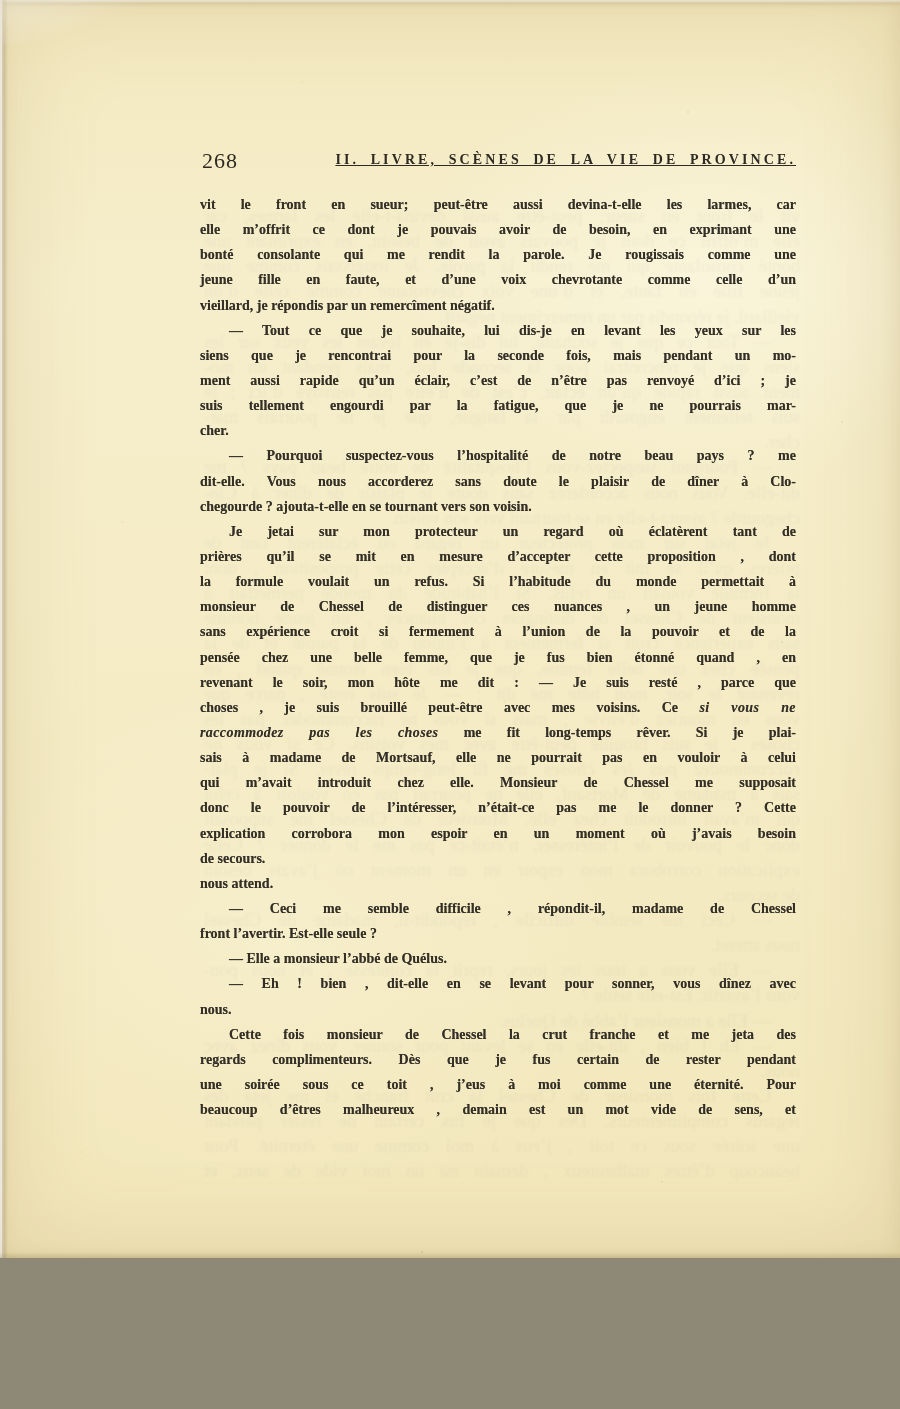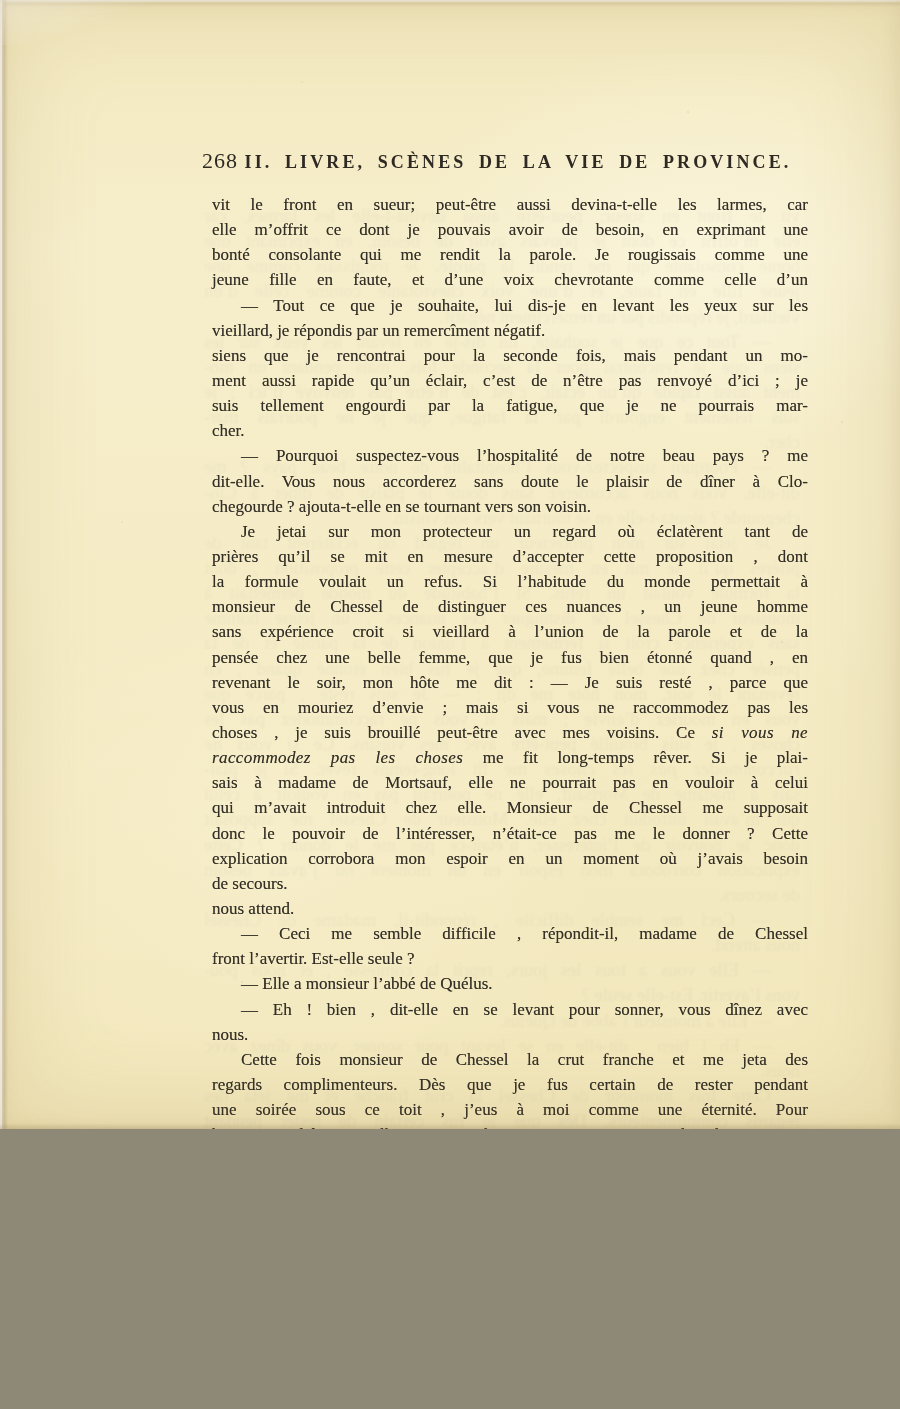--- a/index.html
+++ b/index.html
@@ -3,21 +3,21 @@
 <meta charset="utf-8">
 <style>
   html, body {
     margin: 0;
     padding: 0;
     background: #8e8877;
   }
   .scan {
     position: relative;
     width: 900px;
-    height: 1129px;
+    height: 1258px;
     overflow: hidden;
     background:
       radial-gradient(ellipse 420px 300px at 78% 22%, rgba(255,252,238,0.45), rgba(255,252,238,0) 70%),
       radial-gradient(ellipse 500px 380px at 30% 75%, rgba(255,250,230,0.25), rgba(255,250,230,0) 70%),
       linear-gradient(180deg, #f3e9c0 0%, #f6eecb 22%, #f5ecc6 55%, #f2e7bb 100%);
     font-family: "Liberation Serif", "DejaVu Serif", serif;
   }
   
   .vignette {
     position: absolute;
@@ -92,38 +92,40 @@
   }
   .pagenum {
     position: absolute;
     left: 2px;
     top: 1px;
     font-size: 22px;
     letter-spacing: 1px;
   }
   .runtitle {
     display: block;
-    text-align: center;
+    text-align: right;
     padding-left: 40px;
     padding-top: 5px;
-    font-size: 18px;
+    font-size: 14px;
     font-weight: 700;
     letter-spacing: 3.1px;
     word-spacing: 5px;
     white-space: nowrap;
+    text-decoration: underline;
   }
   
   .textblock {
     position: absolute;
-    left: 212px;
+    left: 200px;
     top: 192px;
     width: 596px;
     color: #332f27;
-    font-size: 17px;
+    font-size: 14px;
     text-shadow: 0 0 0.5px rgba(51,47,39,0.55);
+    font-weight: bold;
   }
   .line {
     height: 25.15px;
     line-height: 25.15px;
     text-align: justify;
     text-align-last: justify;
     white-space: nowrap;
   }
   .line.last { text-align-last: left; white-space: normal; }
   .line.indent { padding-left: 29px; }
@@ -198,37 +200,36 @@
   <div class="header">
     <span class="pagenum">268</span>
     <span class="runtitle">II. LIVRE, SCÈNES DE LA VIE DE PROVINCE.</span>
   </div>
 
   <div class="textblock">
       <div class="line"><span class="">vit le front en sueur; peut-être aussi devina-t-elle les larmes, car</span></div>
       <div class="line"><span class="">elle m’offrit ce dont je pouvais avoir de besoin, en exprimant une</span></div>
       <div class="line"><span class="">bonté consolante qui me rendit la parole. Je rougissais comme une</span></div>
       <div class="line"><span class="">jeune fille en faute, et d’une voix chevrotante comme celle d’un</span></div>
+      <div class="line last"><span class="">vieillard, je répondis par un remercîment négatif.</span></div>
       <div class="line indent"><span class="">— Tout ce que je souhaite, lui dis-je en levant les yeux sur les</span></div>
-      <div class="line last"><span class="">vieillard, je répondis par un remercîment négatif.</span></div>
       <div class="line"><span class="">siens que je rencontrai pour la seconde fois, mais pendant un mo-</span></div>
       <div class="line"><span class="">ment aussi rapide qu’un éclair, c’est de n’être pas renvoyé d’ici ; je</span></div>
       <div class="line"><span class="">suis tellement engourdi par la fatigue, que je ne pourrais mar-</span></div>
       <div class="line last"><span class="">cher.</span></div>
       <div class="line indent"><span class="">— Pourquoi suspectez-vous l’hospitalité de notre beau pays ? me</span></div>
       <div class="line"><span class="">dit-elle. Vous nous accorderez sans doute le plaisir de dîner à Clo-</span></div>
       <div class="line last"><span class="">chegourde ? ajouta-t-elle en se tournant vers son voisin.</span></div>
       <div class="line indent"><span class="">Je jetai sur mon protecteur un regard où éclatèrent tant de</span></div>
       <div class="line"><span class="">prières qu’il se mit en mesure d’accepter cette proposition , dont</span></div>
       <div class="line"><span class="">la formule voulait un refus. Si l’habitude du monde permettait à</span></div>
       <div class="line"><span class="">monsieur de Chessel de distinguer ces nuances , un jeune homme</span></div>
-      <div class="line"><span class="">sans expérience croit si vieillard à l’union de la parole et de la</span></div>
+      <div class="line"><span class="">sans expérience croit si fermement à l’union de la pouvoir et de la</span></div>
       <div class="line"><span class="">pensée chez une belle femme, que je fus bien étonné quand , en</span></div>
       <div class="line"><span class="">revenant le soir, mon hôte me dit : — Je suis resté , parce que</span></div>
-      <div class="line"><span class="">vous en mouriez d’envie ; mais si vous ne raccommodez pas les</span></div>
       <div class="line"><span class="">choses , je suis brouillé peut-être avec mes voisins. Ce </span><span class="it">si vous ne</span></div>
       <div class="line"><span class="it">raccommodez pas les choses</span><span class=""> me fit long-temps rêver. Si je plai-</span></div>
       <div class="line"><span class="">sais à madame de Mortsauf, elle ne pourrait pas en vouloir à celui</span></div>
       <div class="line"><span class="">qui m’avait introduit chez elle. Monsieur de Chessel me supposait</span></div>
       <div class="line"><span class="">donc le pouvoir de l’intéresser, n’était-ce pas me le donner ? Cette</span></div>
       <div class="line"><span class="">explication corrobora mon espoir en un moment où j’avais besoin</span></div>
       <div class="line last"><span class="">de secours.</span></div>
       <div class="line last"><span class="">nous attend.</span></div>
       <div class="line indent"><span class="">— Ceci me semble difficile , répondit-il, madame de Chessel</span></div>
       <div class="line last"><span class="">front l’avertir. Est-elle seule ?</span></div>

